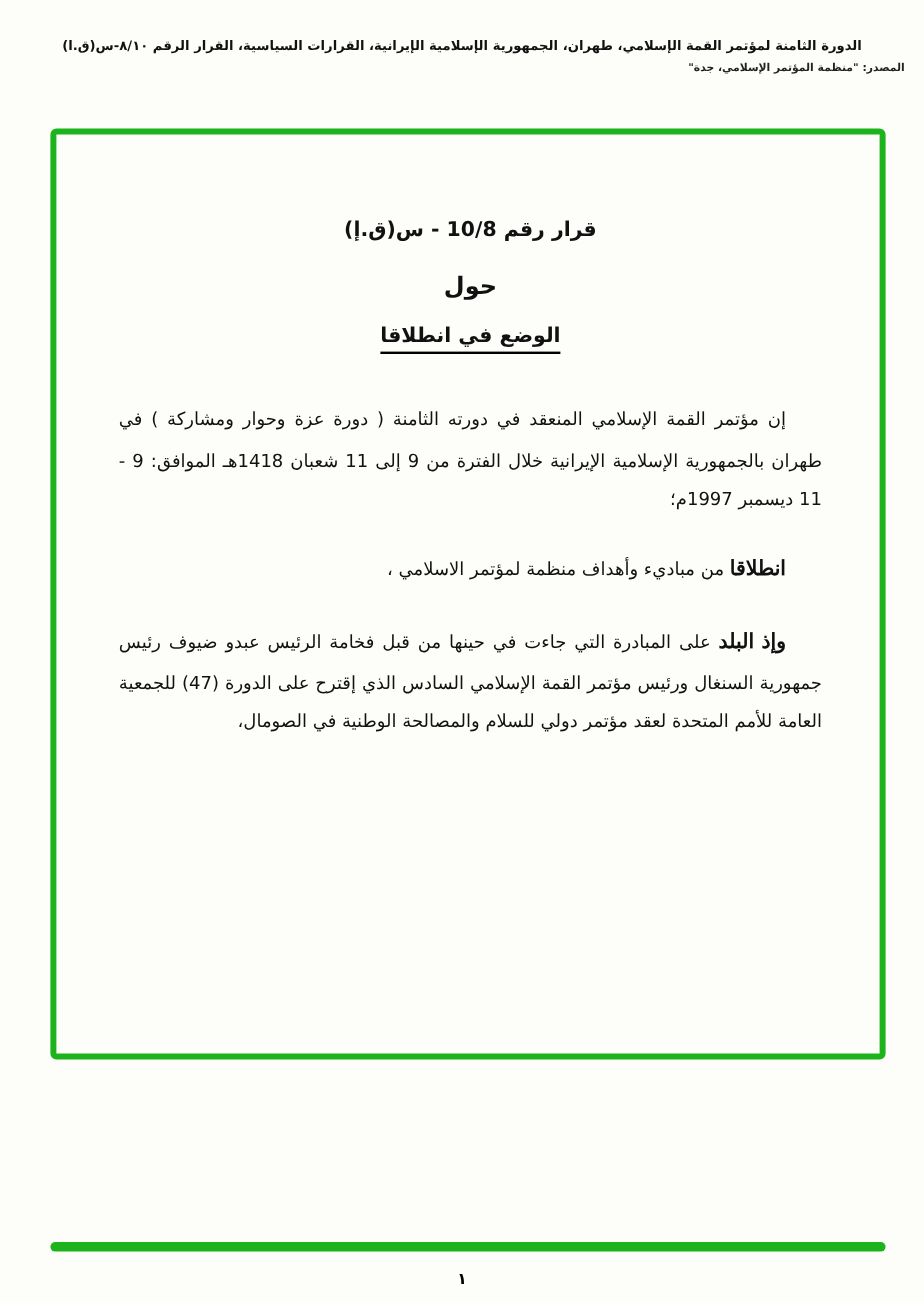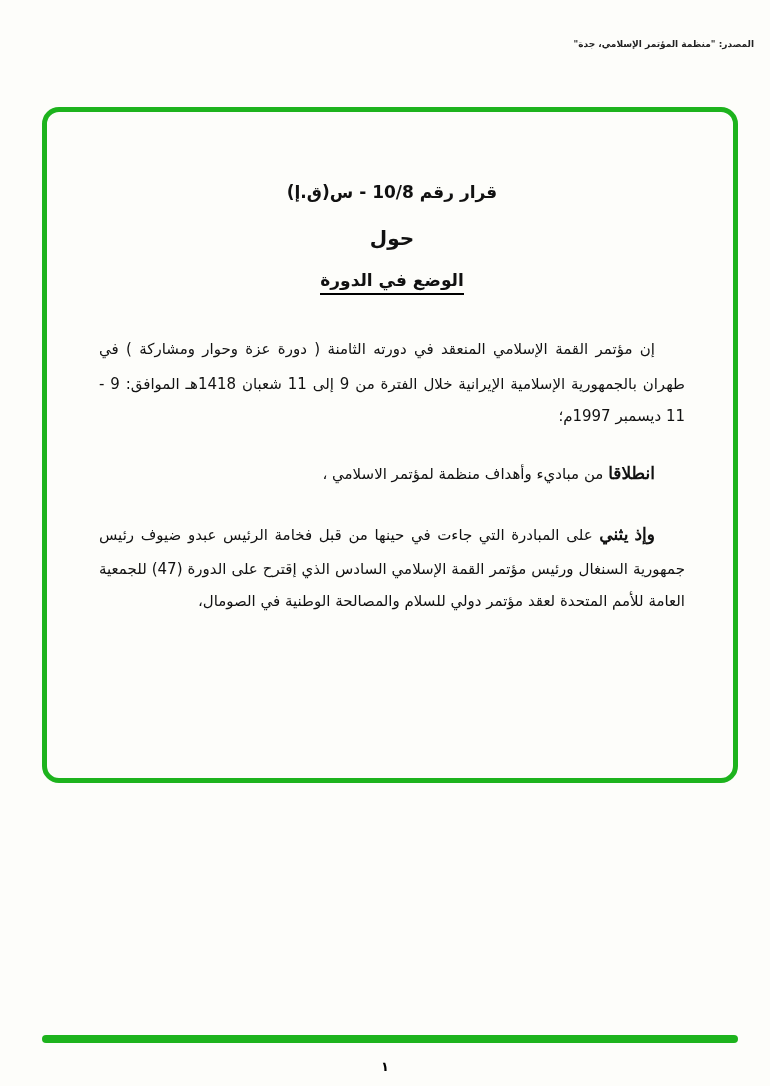--- a/index.html
+++ b/index.html
@@ -27,23 +27,23 @@
     font-size: 9px;
     font-weight: bold;
     text-align: right;
     padding-right: 6px;
     margin-top: 7px;
     color: #222;
   }
   .doc-frame {
     position: absolute;
     left: 42px; top: 107px;
-    width: 696px; height: 676px;
+    width: 696px; height: 776px;
     border: 5px solid var(--green);
-    border-radius: 17px;
+    border-radius: 5px;
     background: var(--paper);
     direction: rtl;
     padding: 52px 48px 14px 52px;
     overflow: hidden;
   }
   .title-block {
     text-align: center;
     margin-top: 18px;
   }
   .doc-title {
@@ -91,34 +91,35 @@
     text-align: center;
     font-size: 13px;
     font-weight: bold;
     color: #000;
   }
 </style>
 </head>
 <body>
 
 <div class="page-header">
+  <div class="header-line1">الدورة الثامنة لمؤتمر القمة الإسلامي، طهران، الجمهورية الإسلامية الإيرانية، القرارات السياسية، القرار الرقم ٨/١٠-س(ق.ا)</div>
   <div class="header-line2">المصدر:  "منظمة المؤتمر الإسلامي، جدة"</div>
 </div>
 
 <div class="doc-frame">
   <div class="title-block">
     <div class="doc-title">قرار رقم 10/8 - س(ق.إ)</div>
     <div class="doc-about">حول</div>
     <div class="doc-subject-wrap">
-      <span class="doc-subject">الوضع في الدورة</span>
+      <span class="doc-subject">الوضع في انطلاقا</span>
     </div>
   </div>
 
   <div class="paras">
     <p class="para"><span class="lead"></span><span>إن مؤتمر القمة الإسلامي المنعقد في دورته الثامنة ( دورة عزة وحوار ومشاركة ) في طهران بالجمهورية الإسلامية الإيرانية خلال الفترة من 9 إلى 11 شعبان 1418هـ الموافق: 9 - 11 ديسمبر 1997م؛</span></p>
     <p class="para"><span class="lead">انطلاقا</span><span> من مباديء وأهداف منظمة لمؤتمر الاسلامي ،</span></p>
-    <p class="para"><span class="lead">وإذ يثني</span><span> على المبادرة التي جاءت في حينها من قبل فخامة الرئيس عبدو ضيوف رئيس جمهورية السنغال ورئيس مؤتمر القمة الإسلامي السادس الذي إقترح على الدورة (47) للجمعية العامة للأمم المتحدة لعقد مؤتمر دولي للسلام والمصالحة الوطنية في الصومال،</span></p>
+    <p class="para"><span class="lead">وإذ البلد</span><span> على المبادرة التي جاءت في حينها من قبل فخامة الرئيس عبدو ضيوف رئيس جمهورية السنغال ورئيس مؤتمر القمة الإسلامي السادس الذي إقترح على الدورة (47) للجمعية العامة للأمم المتحدة لعقد مؤتمر دولي للسلام والمصالحة الوطنية في الصومال،</span></p>
   </div>
 </div>
 
 <div class="bottom-bar"></div>
 
 <div class="page-number">١</div>
 
 </body></html>

